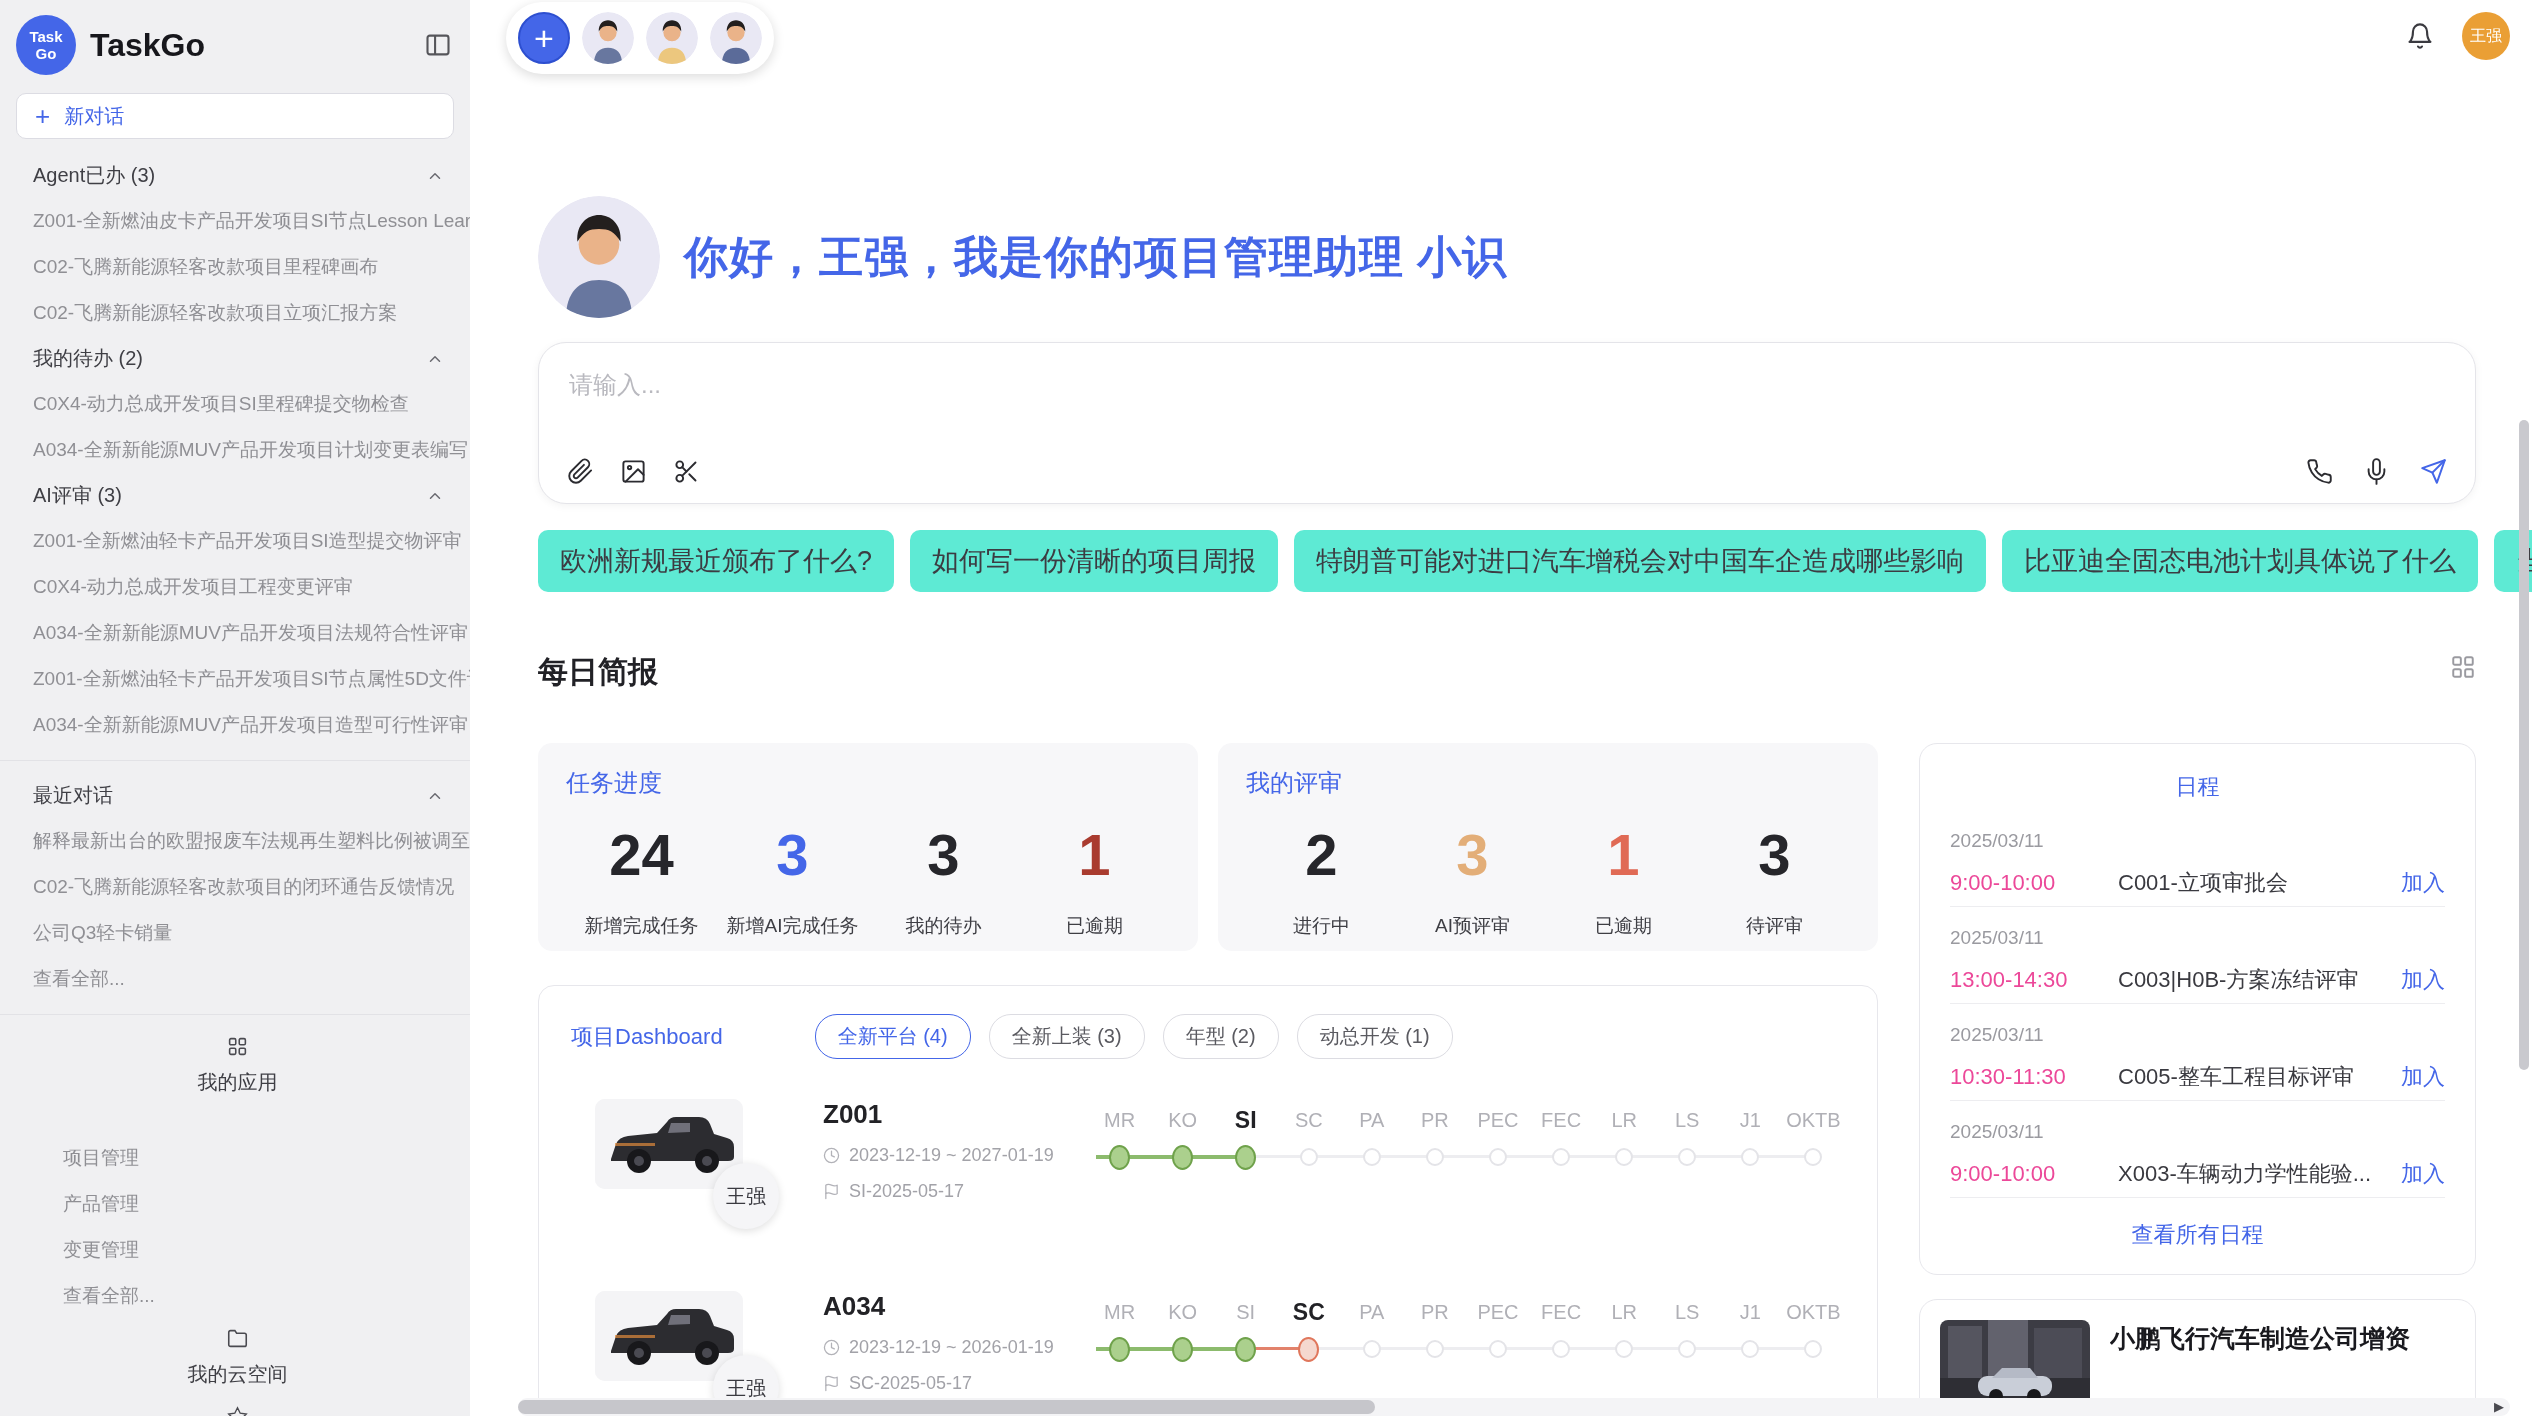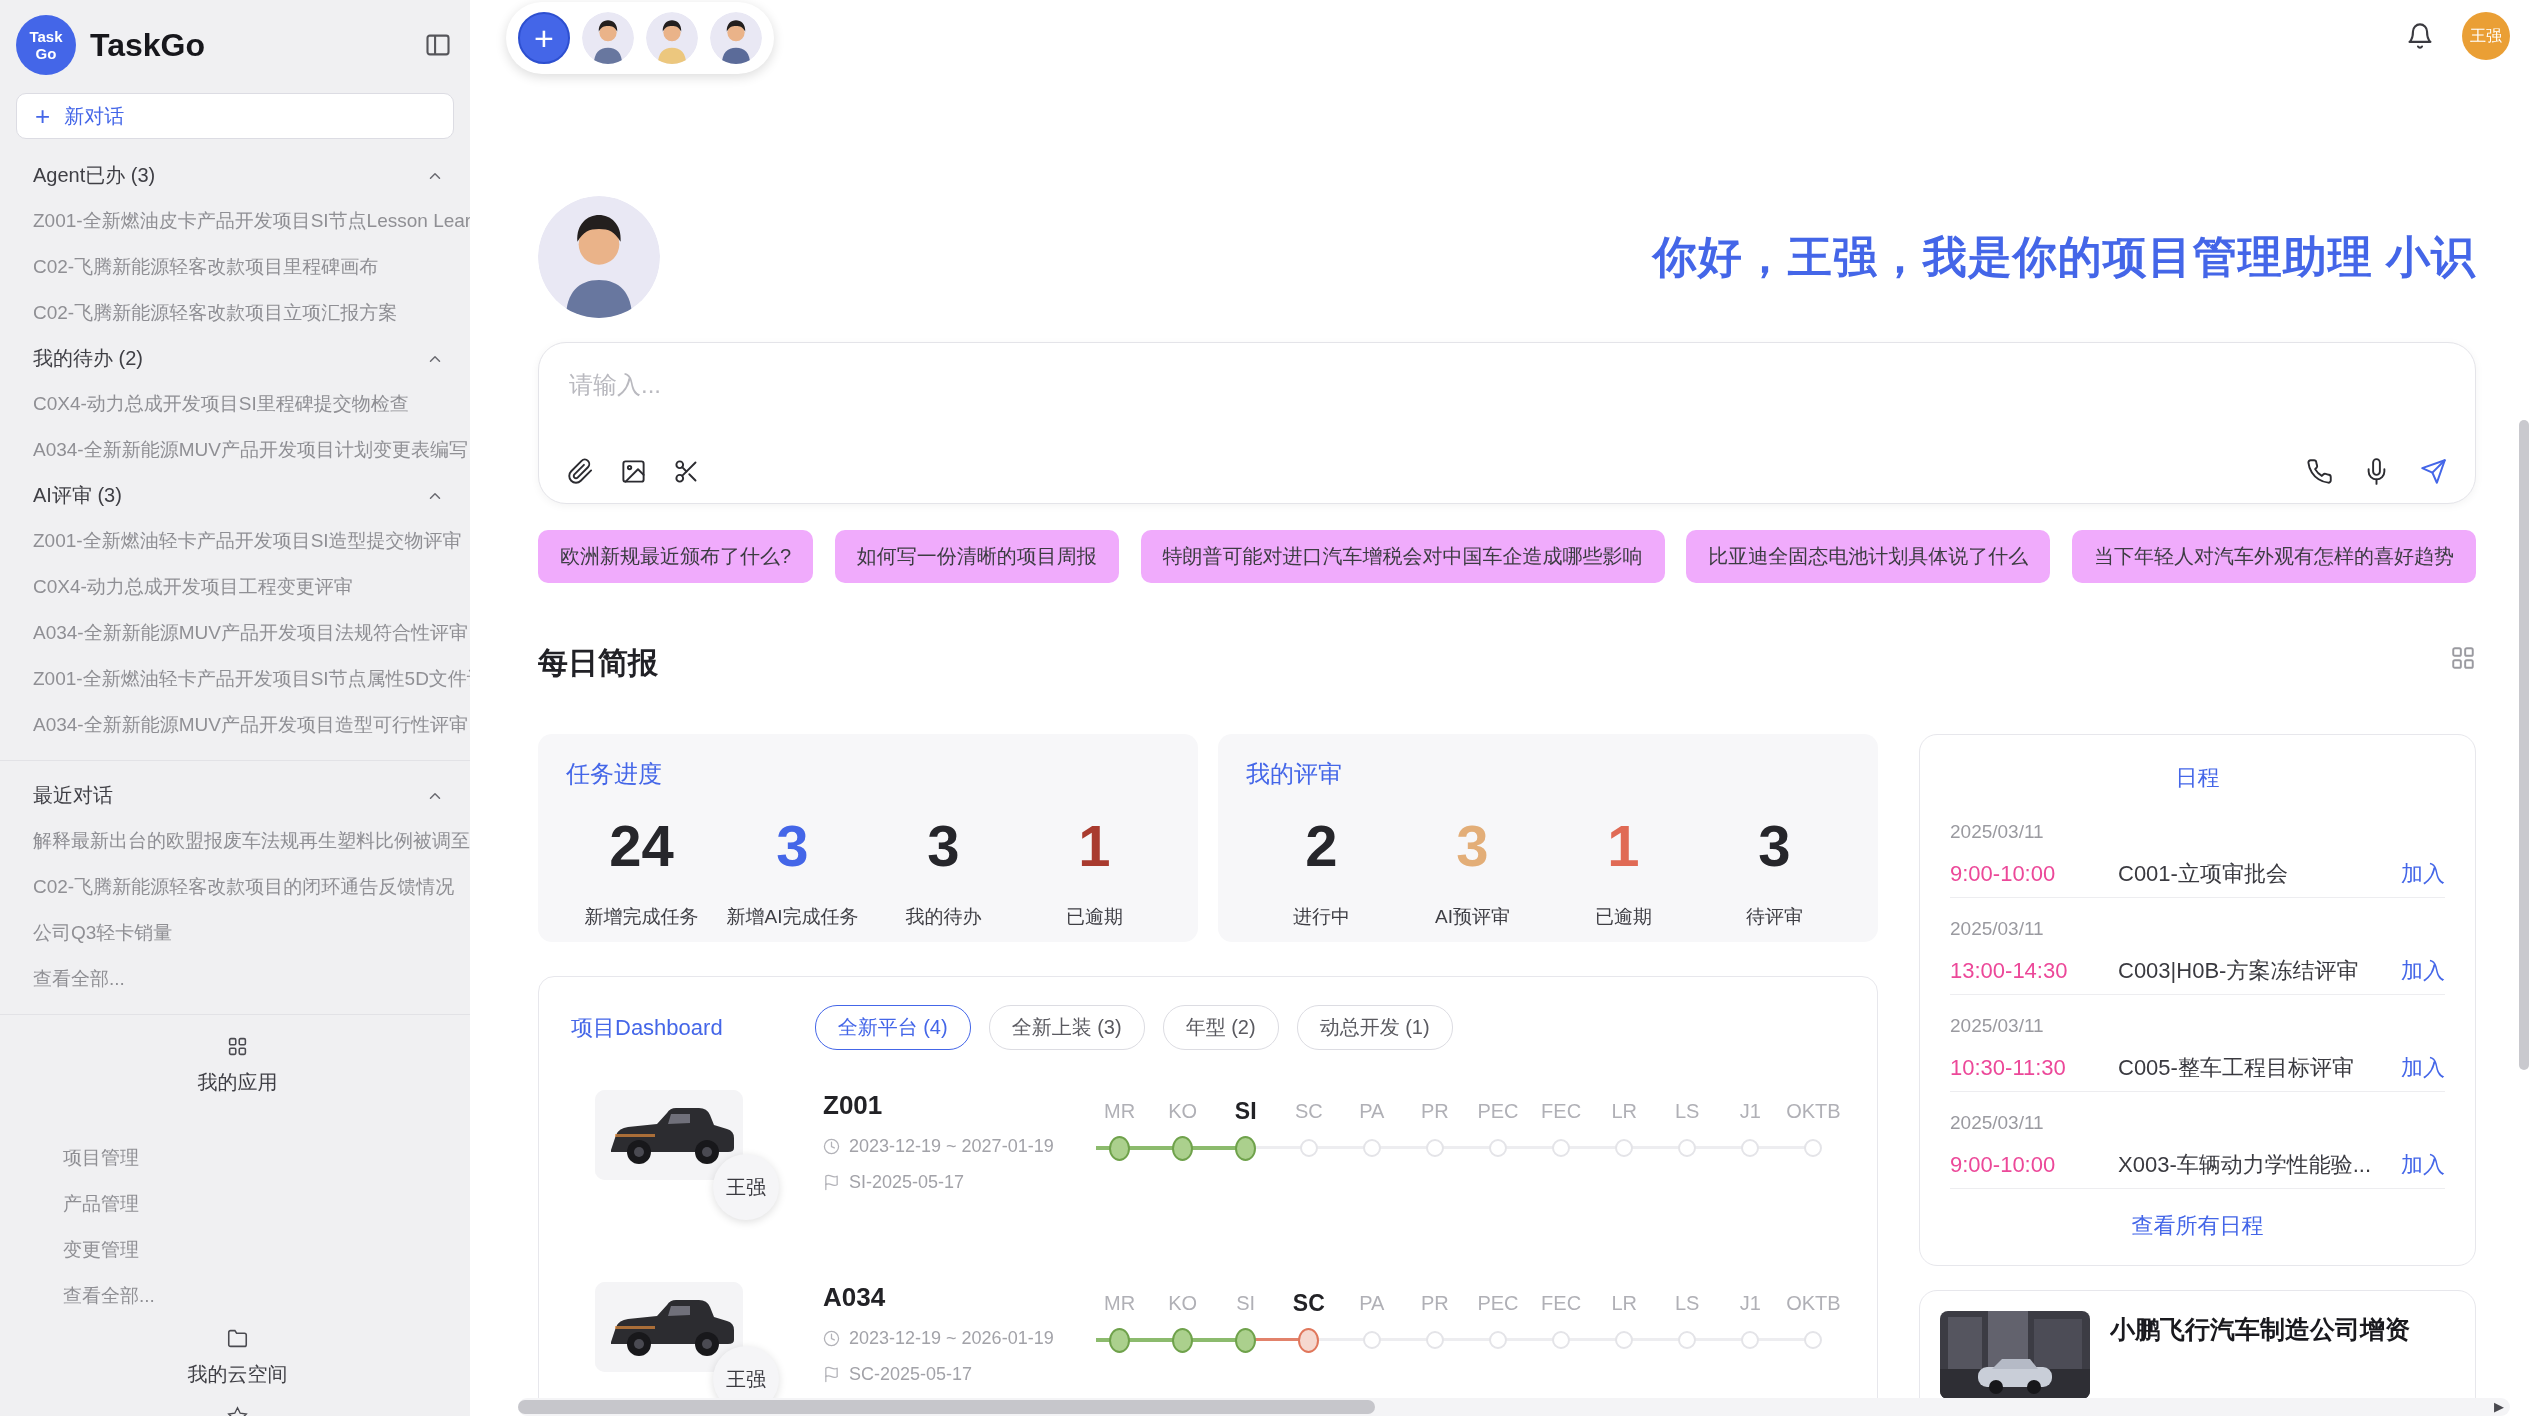--- a/index.html
+++ b/index.html
@@ -32,36 +32,36 @@
                border-radius:40px;box-shadow:0 3px 12px rgba(0,0,0,.14);z-index:6;}
   .pill-add{width:52px;height:52px;border-radius:50%;background:#4466e8;color:#fff;display:flex;align-items:center;
             justify-content:center;font-size:34px;font-weight:300;cursor:pointer;border:2px solid #2d4fd0;box-sizing:border-box;}
   .pill-avatar{width:52px;height:52px;border-radius:50%;overflow:hidden;cursor:pointer;}
   .top-right{position:absolute;right:22px;top:12px;display:flex;align-items:center;gap:28px;z-index:6;}
   .bell{width:28px;height:28px;color:#3a3a40;cursor:pointer;}
   .user-badge{width:48px;height:48px;border-radius:50%;background:#ea9f35;color:#fff;font-size:16px;
               display:flex;align-items:center;justify-content:center;cursor:pointer;}
   .content{position:absolute;top:0;left:68px;right:56px;}
   
-  .hero{margin-top:196px;display:flex;align-items:center;justify-content:space-between;}
+  .hero{margin-top:196px;display:flex;align-items:center;gap:24px;}
   .hero-avatar{width:122px;height:122px;border-radius:50%;overflow:hidden;flex-shrink:0;}
   .greeting{font-size:44px;font-weight:800;color:#4466e8;letter-spacing:1px;}
   
   .composer{margin-top:24px;height:162px;border:1px solid #e4e4e9;border-radius:28px;box-shadow:0 2px 8px rgba(0,0,0,.05);
             position:relative;padding:24px 28px;box-sizing:border-box;background:#fff;}
   .composer textarea{width:100%;height:64px;border:none;outline:none;resize:none;font-size:24px;background:transparent;
                      font-family:inherit;color:#333;}
   .composer textarea::placeholder{color:#b9b9bf;}
   .comp-left{position:absolute;left:28px;bottom:18px;display:flex;gap:26px;}
   .comp-right{position:absolute;right:28px;bottom:18px;display:flex;gap:30px;align-items:center;}
   .comp-ic{width:27px;height:27px;color:#2b2b30;cursor:pointer;}
   .comp-ic.blue{color:#4466e8;}
   
   .chips{margin-top:26px;display:flex;justify-content:space-between;gap:16px;}
-  .chip{background:#f0abfc;border-radius:10px;padding:13px 22px;font-size:20px;color:#3c3c42;white-space:nowrap;cursor:pointer;}
+  .chip{background:#5eead4;border-radius:10px;padding:13px 22px;font-size:27px;color:#3c3c42;white-space:nowrap;cursor:pointer;}
   
   .brief-header{margin-top:60px;position:relative;text-align:left;}
   .brief-title{font-size:30px;font-weight:700;color:#212126;}
   .brief-grid{position:absolute;right:0;top:2px;width:26px;height:26px;color:#9a9aa0;cursor:pointer;}
   .content-row{margin-top:50px;display:flex;gap:41px;align-items:flex-start;}
   .left-col{flex:1;min-width:0;}
   .stats-row{display:flex;gap:20px;}
   .stat-card{flex:1;background:#f7f7f9;border-radius:14px;padding:24px 28px 30px;height:208px;box-sizing:border-box;}
   .stat-card-title{font-size:24px;color:#4466e8;}
   .stat-cols{display:flex;margin-top:24px;}

